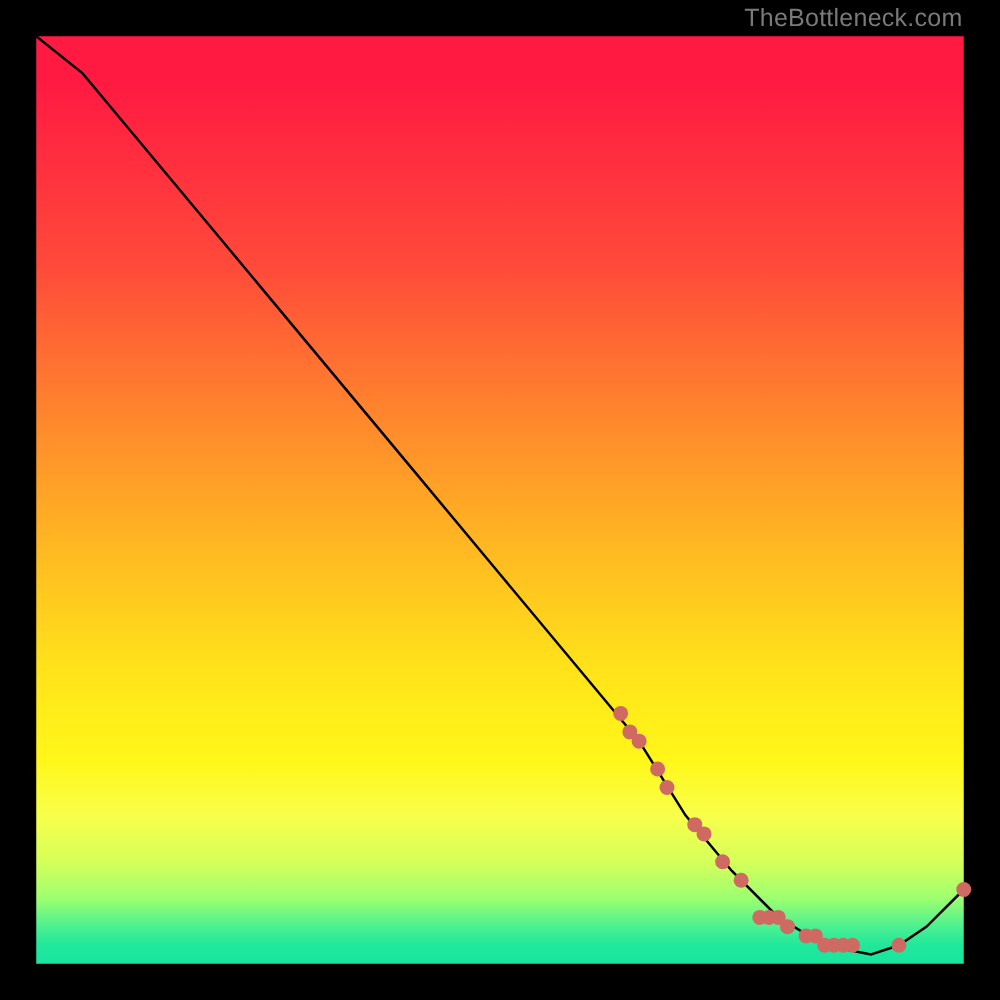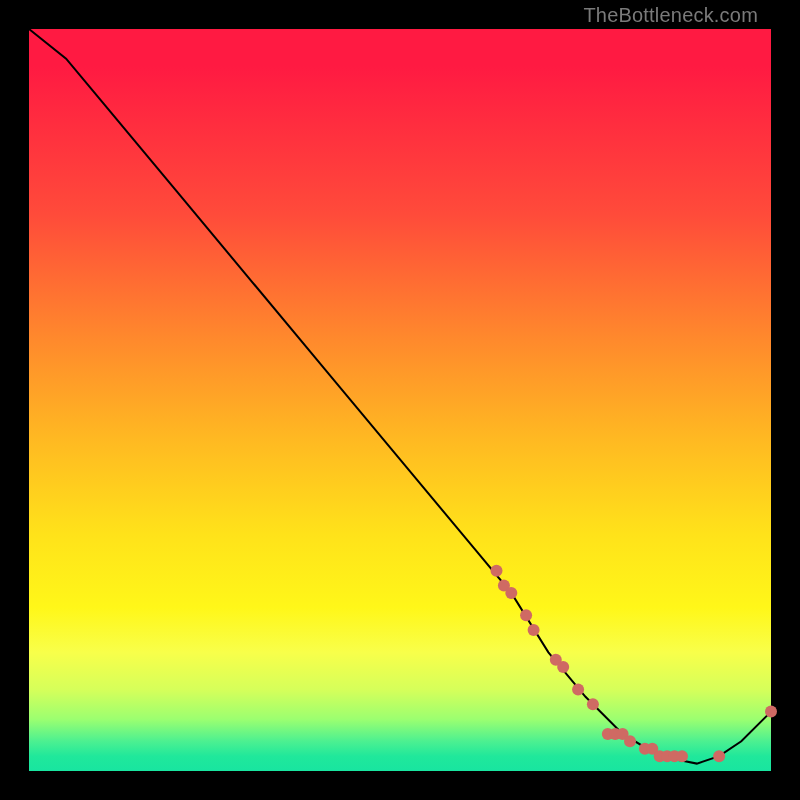--- a/index.html
+++ b/index.html
@@ -37,21 +37,21 @@
       #d6ff5a 89%,
       #9cff70 93%,
       #4cf091 96%,
       #20e89b 98%,
       #18e5a0 100%
     );
   }
   .credit {
     position: absolute;
     top: 4px;
-    right: 42px;
+    right: 30px;
     color: #7a7a7a;
     font-size: 20px;
     letter-spacing: 0.2px;
   }
   svg.overlay {
     position: absolute;
     left: 29px;
     top: 29px;
     width: 742px;
     height: 742px;

